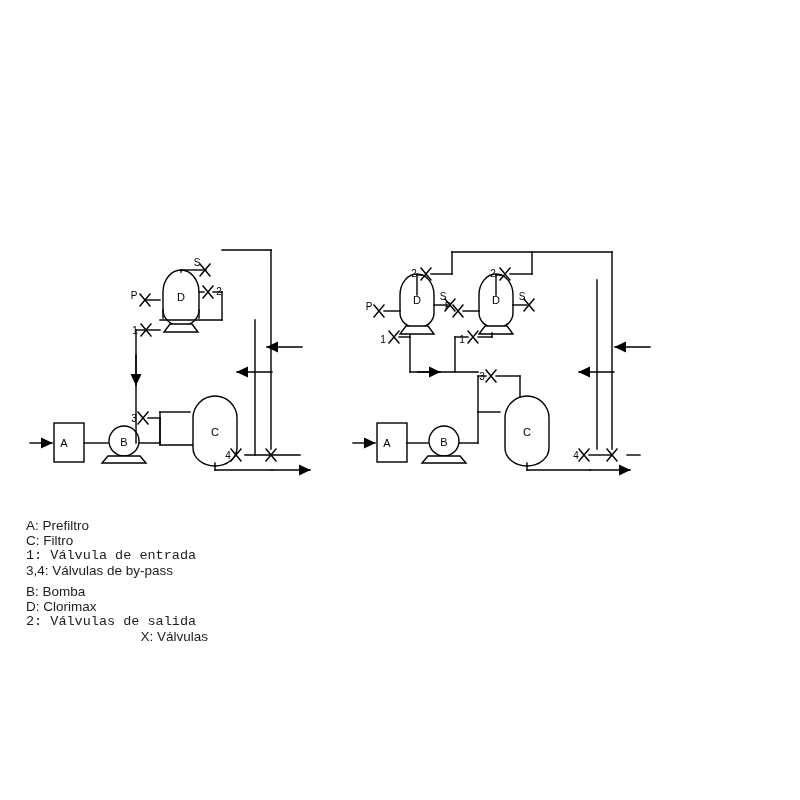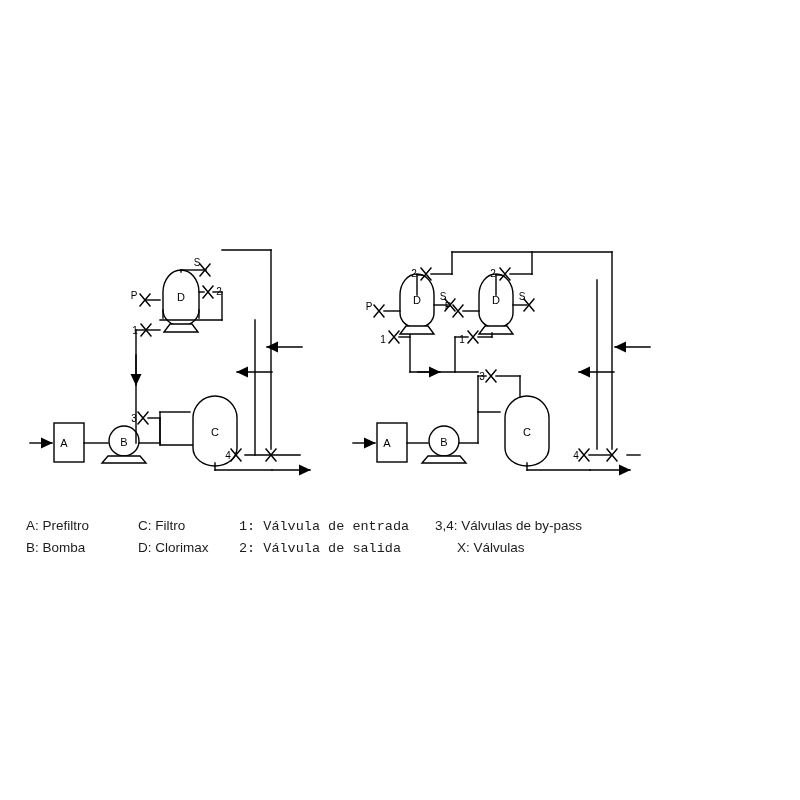--- a/index.html
+++ b/index.html
@@ -38,29 +38,30 @@
   .legend {
     position: absolute;
     left: 26px;
     top: 518px;
     width: 750px;
     font-size: 13.5px;
     color: #1d1d1d;
   }
   .legend-row {
     display: flex;
+    flex-direction: column;
     align-items: baseline;
     margin-bottom: 6px;
   }
   .legend-col-1 { width: 112px; }
   .legend-col-2 { width: 101px; }
   .legend-col-3 { width: 180px; }
   .legend-col-4 { width: 196px; font-family: Liberation Mono, monospace; }
   .legend-col-5 { width: 160px; }
-  .legend-col-5.indent { padding-left: 22px; }
+  .legend-col-5.indent { padding-left: 22px; text-align: right; }
 </style>
 </head>
 <body>
 
 <div id="diagram-wrap">
   <svg id="schematic" width="800" height="800" viewBox="0 0 800 800">
     <defs>
       <marker id="arrowR" markerWidth="9" markerHeight="9" refX="8" refY="4.5" orient="auto">
         <path d="M0,0.5 L8.5,4.5 L0,8.5 z" fill="#000"></path>
       </marker>
@@ -247,16 +248,16 @@
 <div class="legend">
   <div class="legend-row">
     <div class="legend-col-1">A: Prefiltro</div>
     <div class="legend-col-2">C: Filtro</div>
     <div class="legend-col-4">1: Válvula de entrada</div>
     <div class="legend-col-5">3,4: Válvulas de by-pass</div>
   </div>
   <div class="legend-row">
     <div class="legend-col-1">B: Bomba</div>
     <div class="legend-col-2">D: Clorimax</div>
-    <div class="legend-col-4">2: Válvula de salida</div>
+    <div class="legend-col-4">2: Válvulas de salida</div>
     <div class="legend-col-5 indent">X: Válvulas</div>
   </div>
 </div>
 
 </body></html>

